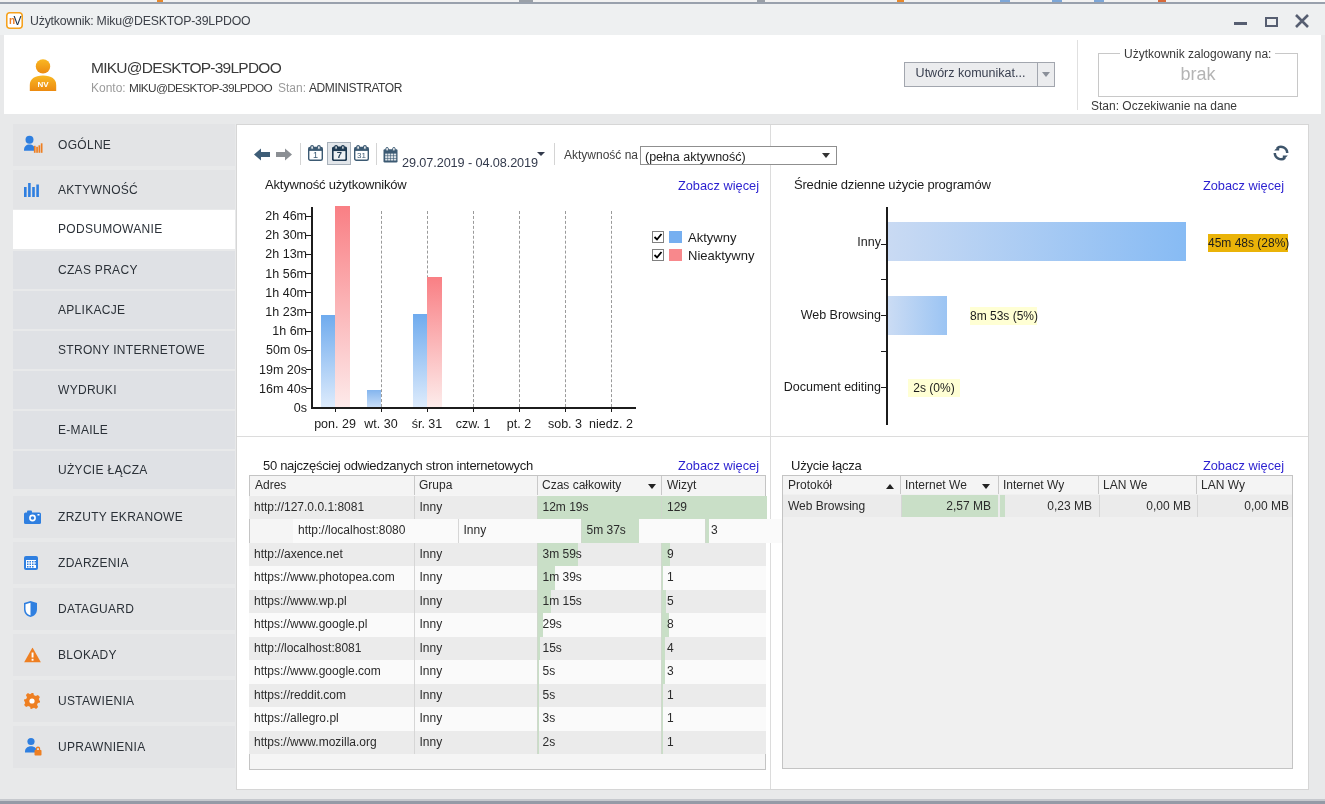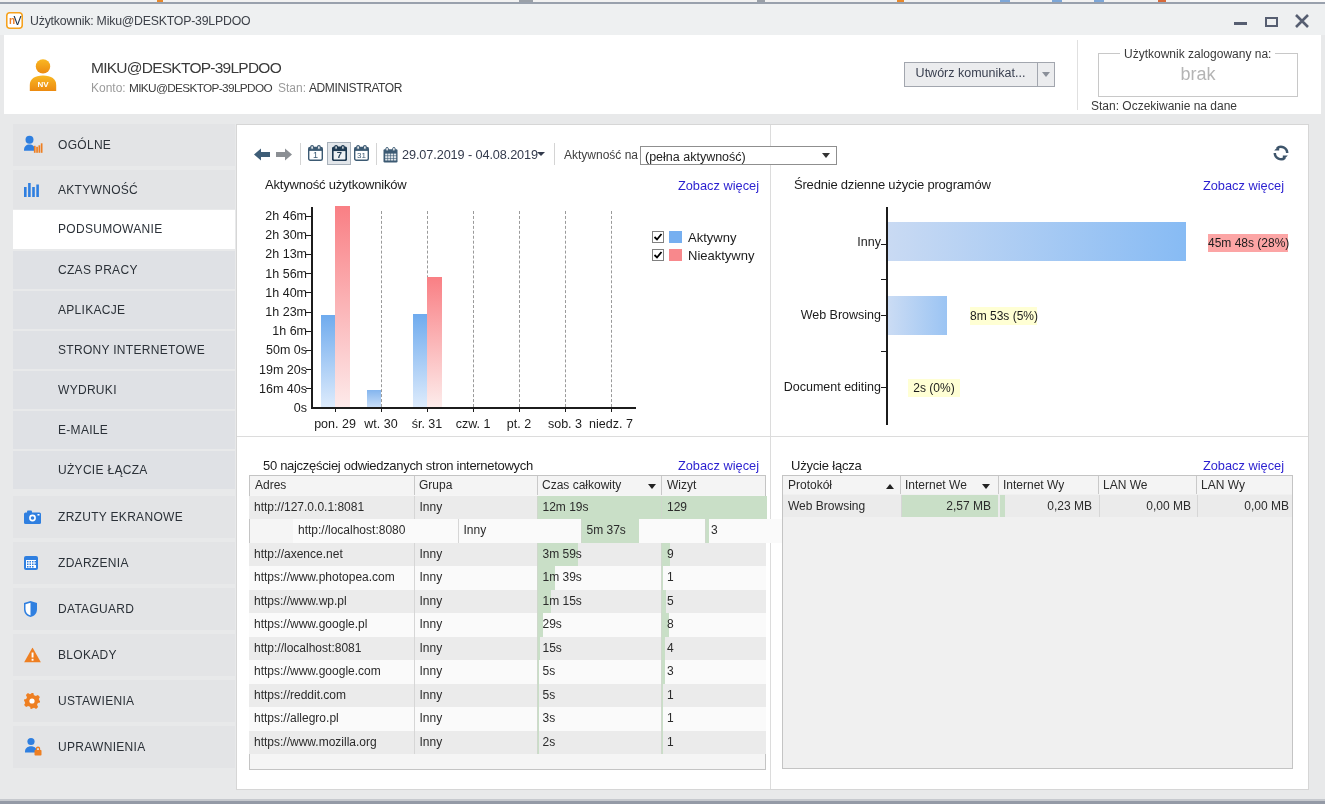--- a/index.html
+++ b/index.html
@@ -229,21 +229,21 @@
   <rect x="2.2" y="9.1" width="2.3" height="1.9"></rect>
       <rect x="5.1" y="9.1" width="2.3" height="1.9"></rect>
       <rect x="8" y="9.1" width="2.3" height="1.9"></rect>
       <rect x="10.9" y="9.1" width="2.3" height="1.9"></rect>
   <rect x="2.2" y="11.6" width="2.3" height="1.9"></rect>
       <rect x="5.1" y="11.6" width="2.3" height="1.9"></rect>
       <rect x="8" y="11.6" width="2.3" height="1.9"></rect>
       <rect x="10.9" y="11.6" width="2.3" height="1.9"></rect>
     </g>
   </svg>
-<div class="abs" style="left:402px;top:148px;font-size:12.7px;color:#333a4c;letter-spacing:-0.1px;text-align:right;">29.07.2019 - 04.08.2019</div>
+<div class="abs" style="left:402px;top:156px;font-size:12.7px;color:#333a4c;letter-spacing:-0.1px;text-align:right;">29.07.2019 - 04.08.2019</div>
 <div class="abs" style="left:537px;top:152px;width:0;height:0;border-left:4px solid transparent;border-right:4px solid transparent;border-top:4.5px solid #333a4c;"></div>
 <div class="abs" style="left:554px;top:143px;width:1px;height:22px;background:#d4d4d4;"></div>
 <div class="abs" style="left:564px;top:148px;font-size:12px;color:#404040;">Aktywność na</div>
 <div class="abs" style="left:640px;top:146px;width:197px;height:19px;background:#ffffff;border:1px solid #8f8f8f;"></div>
 <div class="abs" style="left:645px;top:150px;font-size:12.5px;color:#222222;">(pełna aktywność)</div>
 <div class="abs" style="left:822px;top:153px;width:0;height:0;border-left:4.5px solid transparent;border-right:4.5px solid transparent;border-top:5px solid #333333;"></div>
 <svg class="abs" style="left:1273px;top:145px;" width="16" height="16" viewBox="0 0 16 16">
   <path d="M14.2 8 A6.2 6.2 0 0 0 4 3.3" stroke="#3e556b" stroke-width="2.5" fill="none"></path>
   <path d="M1.8 8 A6.2 6.2 0 0 0 12 12.7" stroke="#3e556b" stroke-width="2.5" fill="none"></path>
   <path d="M6.2 0.4 L6.2 5.4 L1.2 5.4 Z" fill="#3e556b"></path>
@@ -301,21 +301,21 @@
 <div class="abs" style="left:881px;top:350.5px;width:5px;height:1px;background:#1c1c1c;"></div>
 <div class="abs" style="left:881px;top:386.5px;width:5px;height:1px;background:#1c1c1c;"></div>
 <div class="abs" style="left:311px;top:207px;width:2px;height:202px;background:#1c1c1c;"></div>
 <div class="abs" style="left:311px;top:407px;width:325px;height:2px;background:#1c1c1c;"></div>
 <div class="xlab" style="left:305px;top:417px;">pon. 29</div>
 <div class="xlab" style="left:351px;top:417px;">wt. 30</div>
 <div class="xlab" style="left:397px;top:417px;">śr. 31</div>
 <div class="xlab" style="left:443px;top:417px;">czw. 1</div>
 <div class="xlab" style="left:489px;top:417px;">pt. 2</div>
 <div class="xlab" style="left:535px;top:417px;">sob. 3</div>
-<div class="xlab" style="left:581px;top:417px;">niedz. 7</div>
+<div class="xlab" style="left:581px;top:417px;">niedz. 2</div>
 <svg class="abs" style="left:652px;top:231px;" width="12" height="12" viewBox="0 0 12 12">
   <rect x="0.5" y="0.5" width="11" height="11" fill="#ffffff" stroke="#808080"></rect>
   <path d="M2.5 6 L5 8.5 L9.5 3" stroke="#000000" stroke-width="1.8" fill="none"></path>
   </svg>
 <div class="abs" style="left:669px;top:231px;width:13px;height:12px;background:#76aff0;"></div>
 <div class="abs" style="left:688px;top:230px;font-size:13px;color:#1c1c1c;">Aktywny</div>
 <svg class="abs" style="left:652px;top:248.5px;" width="12" height="12" viewBox="0 0 12 12">
   <rect x="0.5" y="0.5" width="11" height="11" fill="#ffffff" stroke="#808080"></rect>
   <path d="M2.5 6 L5 8.5 L9.5 3" stroke="#000000" stroke-width="1.8" fill="none"></path>
   </svg>
@@ -323,21 +323,21 @@
 <div class="abs" style="left:688px;top:248px;font-size:13px;color:#1c1c1c;">Nieaktywny</div>
 
 <div class="abs bold" style="left:794px;top:177px;font-size:13px;color:#1c1c1c;letter-spacing:-0.2px;">Średnie dzienne użycie programów</div>
 <div class="abs link" style="left:1184px;top:178px;width:100px;text-align:right;">Zobacz więcej</div>
 <div class="abs" style="left:801px;top:235px;width:80px;text-align:right;font-size:12.5px;color:#1c1c1c;">Inny</div>
 <div class="abs" style="left:781px;top:308px;width:100px;text-align:right;font-size:12.5px;color:#1c1c1c;">Web Browsing</div>
 <div class="abs" style="left:771px;top:380px;width:110px;text-align:right;font-size:12.5px;color:#1c1c1c;">Document editing</div>
 <div class="abs" style="left:888px;top:222px;width:298px;height:39px;background:linear-gradient(90deg,#c9daf3,#87bbf4);"></div>
 <div class="abs" style="left:888px;top:296px;width:59px;height:39px;background:linear-gradient(90deg,#cbdcf4,#9bc4f3);"></div>
 <div class="abs" style="left:886px;top:207px;width:2px;height:218px;background:#1c1c1c;"></div>
-<div class="abs" style="left:1208px;top:234px;width:80px;height:18px;background:#fca5a5;text-align:center;line-height:18px;font-size:12px;color:#1c1c1c;white-space:nowrap;">45m 48s (28%)</div>
+<div class="abs" style="left:1208px;top:234px;width:80px;height:18px;background:#eab308;text-align:center;line-height:18px;font-size:12px;color:#1c1c1c;white-space:nowrap;">45m 48s (28%)</div>
 <div class="abs" style="left:970px;top:307px;width:67px;height:18px;background:#ffffd4;text-align:center;line-height:18px;font-size:12px;color:#1c1c1c;white-space:nowrap;">8m 53s (5%)</div>
 <div class="abs" style="left:908px;top:379px;width:52px;height:18px;background:#ffffd4;text-align:center;line-height:18px;font-size:12px;color:#1c1c1c;white-space:nowrap;">2s (0%)</div>
 
 <div id="chart2"></div>
 
 <div class="abs bold" style="left:263px;top:458px;font-size:13px;color:#1c1c1c;letter-spacing:-0.3px;">50 najczęściej odwiedzanych stron internetowych</div>
 <div class="abs link" style="left:659px;top:458px;width:100px;text-align:right;">Zobacz więcej</div>
 <style>
 .t1r { position:absolute; left:249px; width:517px; height:23.5px; }
 .t1r .c { position:absolute; top:0; height:100%; font-size:12px; color:#2b2b2b; line-height:23.5px; padding-left:5px; }

